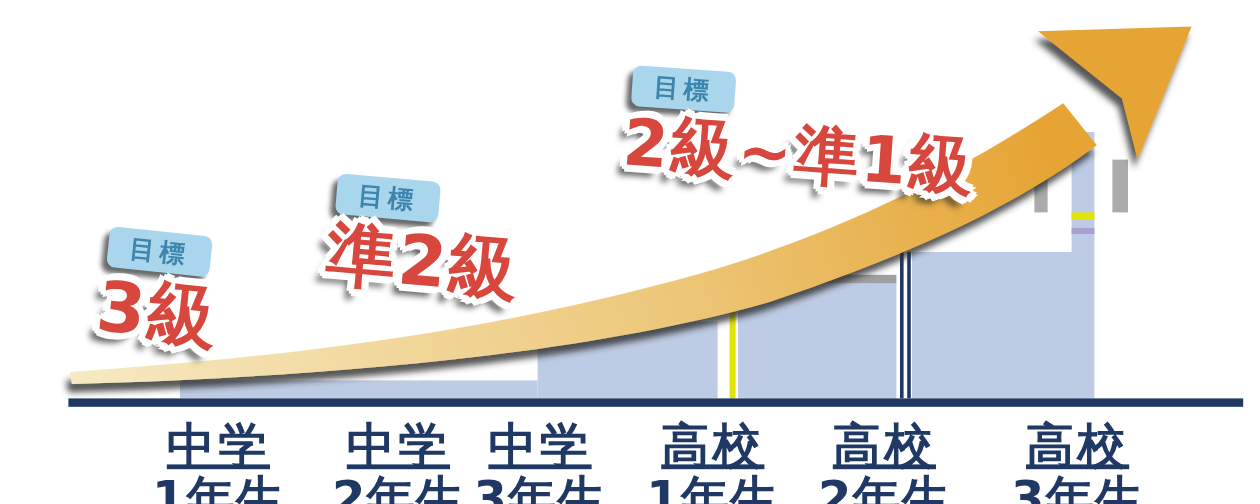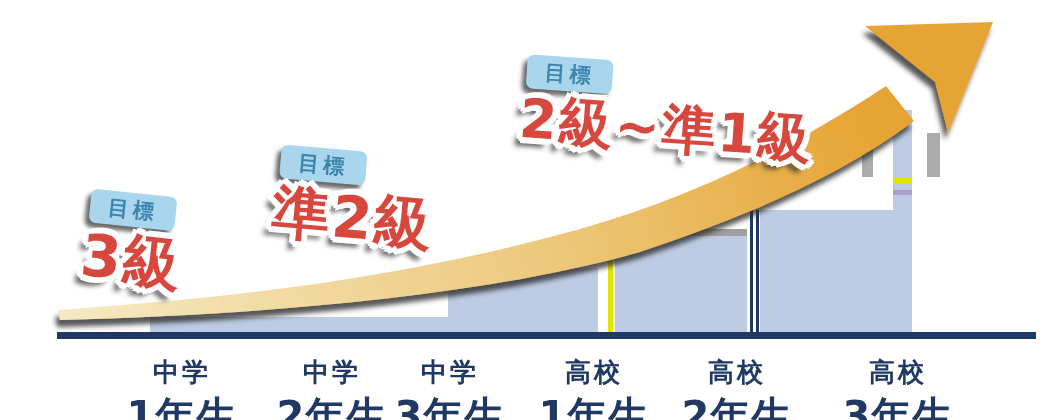--- a/index.html
+++ b/index.html
@@ -48,21 +48,21 @@
       -4px -4px 0 #fff,4px -4px 0 #fff,-4px 4px 0 #fff,4px 4px 0 #fff,
       -6px 2px 0 #fff,6px 2px 0 #fff,-2px 6px 0 #fff,2px -6px 0 #fff,
       -7px 9px 5px rgba(40,40,40,.75);
   }
   .goal-3 .level{font-size:54px;}
   
   .tl{
     position:absolute;top:351px;transform:translateX(-50%);
     text-align:center;color:var(--navy,#1F3864);font-weight:bold;white-space:nowrap;
   }
-  .tl-line1{font-size:26px;line-height:42px;letter-spacing:3px;}
+  .tl-line1{font-size:40px;line-height:42px;letter-spacing:3px;text-decoration:underline;}
   .tl-line2{font-size:40px;line-height:46px;letter-spacing:1px;}
 </style>
 </head>
 <body>
 
 <div id="canvas">
 
   <div class="frag panel frag-a"></div>
   <div class="frag panel frag-b"></div>
   <div class="frag frag-c-shadow"></div>

